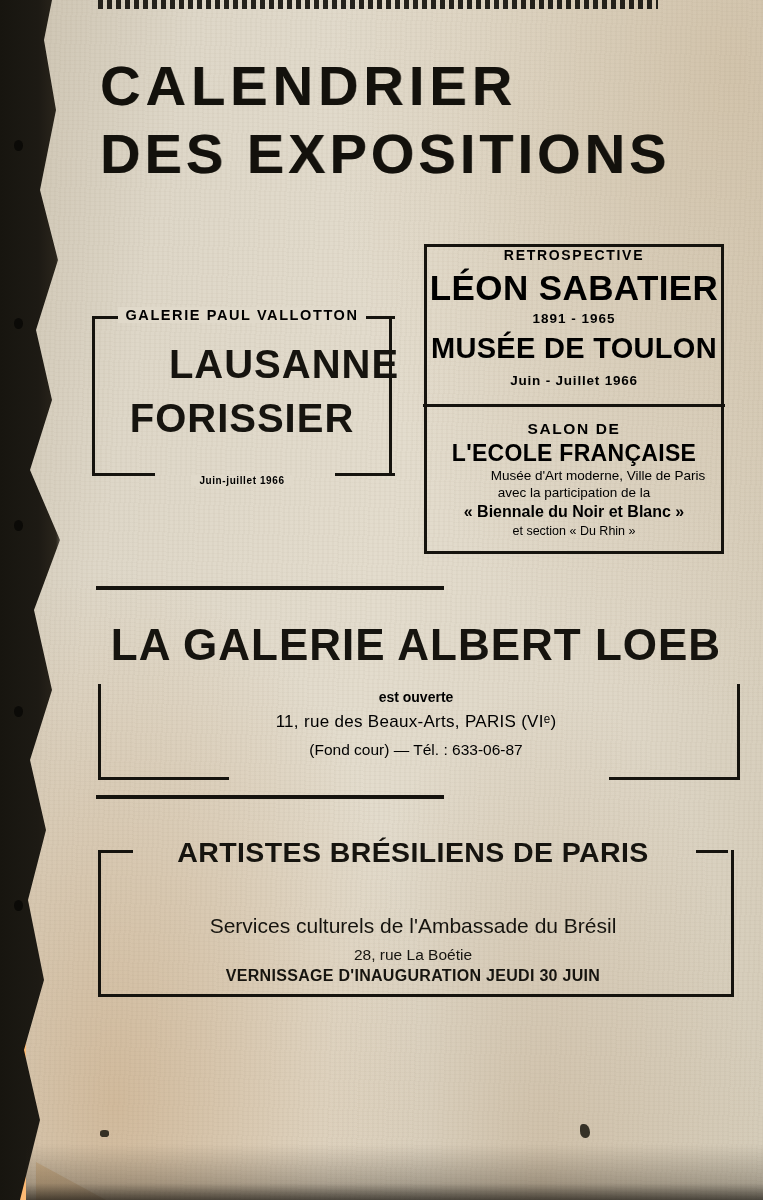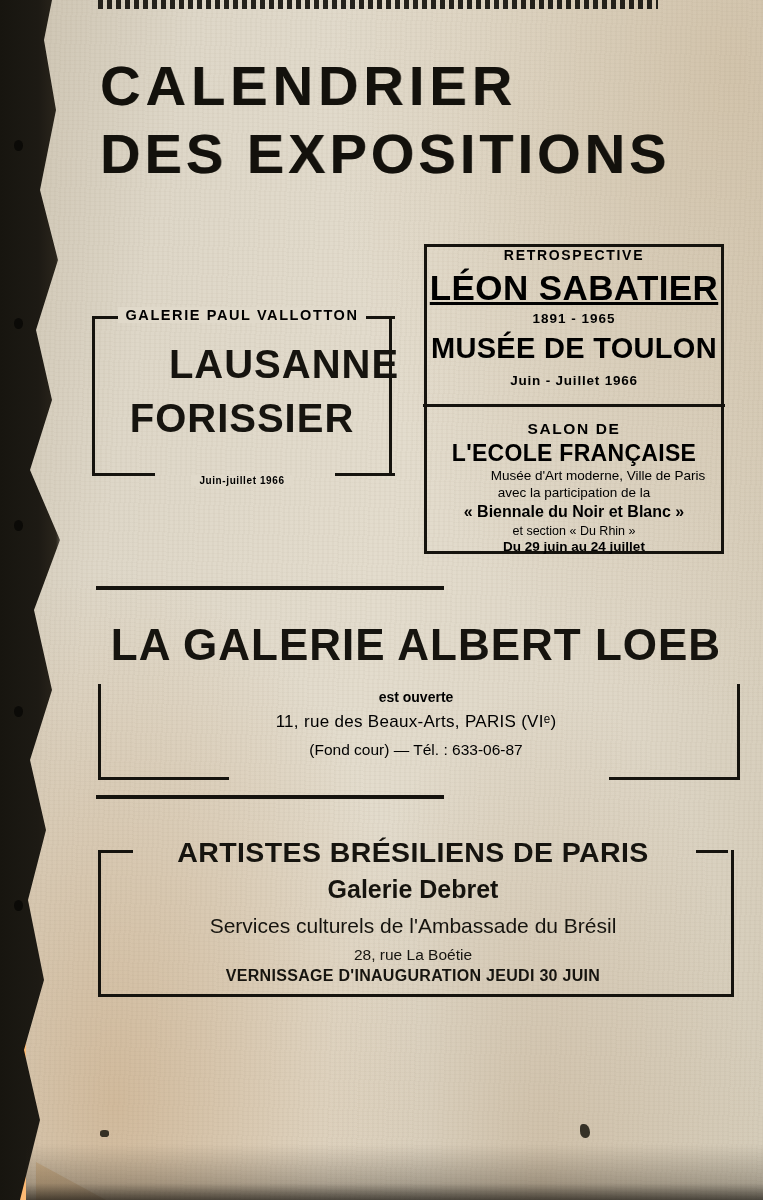--- a/index.html
+++ b/index.html
@@ -140,21 +140,21 @@
   #ad-right .divider {
     position: absolute; left: -1px; width: 302px; height: 3px;
     background: #15130e; top: 160px;
   }
   #ad-right .retro {
     position: absolute; top: 3px; left: 0; width: 300px;
     font-size: 14px; font-weight: bold; letter-spacing: 1.7px;
   }
   #ad-right .sab {
     position: absolute; top: 24px; left: 0; width: 300px;
-    font-size: 35px; font-weight: bold; letter-spacing: 0.4px; text-decoration: underline;
+    font-size: 35px; font-weight: bold; letter-spacing: 0.4px;
   }
   #ad-right .years {
     position: absolute; top: 67px; left: 0; width: 300px;
     font-size: 13.5px; font-weight: bold; letter-spacing: 1px;
   }
   #ad-right .musee {
     position: absolute; top: 88px; left: 0; width: 300px;
     font-size: 29px; font-weight: bold; letter-spacing: 0.3px;
   }
   #ad-right .mdates {
@@ -287,39 +287,37 @@
     <div class="years">1891 - 1965</div>
     <div class="musee">MUSÉE DE TOULON</div>
     <div class="mdates">Juin - Juillet 1966</div>
 
     <div class="salon">SALON DE</div>
     <div class="ecole">L'ECOLE FRANÇAISE</div>
     <div class="l1">Musée d'Art moderne, Ville de Paris</div>
     <div class="l2">avec la participation de la</div>
     <div class="bien">« Biennale du Noir et Blanc »</div>
     <div class="sect">et section « Du Rhin »</div>
-    <div class="ddates">Du 29 juin au 24 juillet</div>
   </div>
 
   <div class="sep" id="sep1"></div>
 
   <div class="ad ctr" id="ad-loeb">
     <div class="title ink">LA GALERIE ALBERT LOEB</div>
     <div class="box"></div>
     <div class="ouverte">est ouverte</div>
     <div class="addr">11, rue des Beaux-Arts, PARIS (VIᵉ)</div>
     <div class="tel">(Fond cour) — Tél. : 633-06-87</div>
   </div>
 
   <div class="sep" id="sep2"></div>
 
   <div class="ad ctr" id="ad-bresil">
     <div class="box"></div>
     <div class="title ink">ARTISTES BRÉSILIENS DE PARIS</div>
-    <div class="gal ink">Galerie Debret</div>
     <div class="serv ink">Services culturels de l'Ambassade du Brésil</div>
     <div class="addr ink">28, rue La Boétie</div>
     <div class="vern ink">VERNISSAGE D'INAUGURATION JEUDI 30 JUIN</div>
   </div>
 
   <div class="speck" style="left:100px; top:1130px; width:9px; height:7px;"></div>
   <div class="speck" style="left:580px; top:1124px; width:10px; height:14px; border-radius:30% 60% 40% 50%;"></div>
 
   <div id="gutter"></div>
   <div id="punch-holes">

